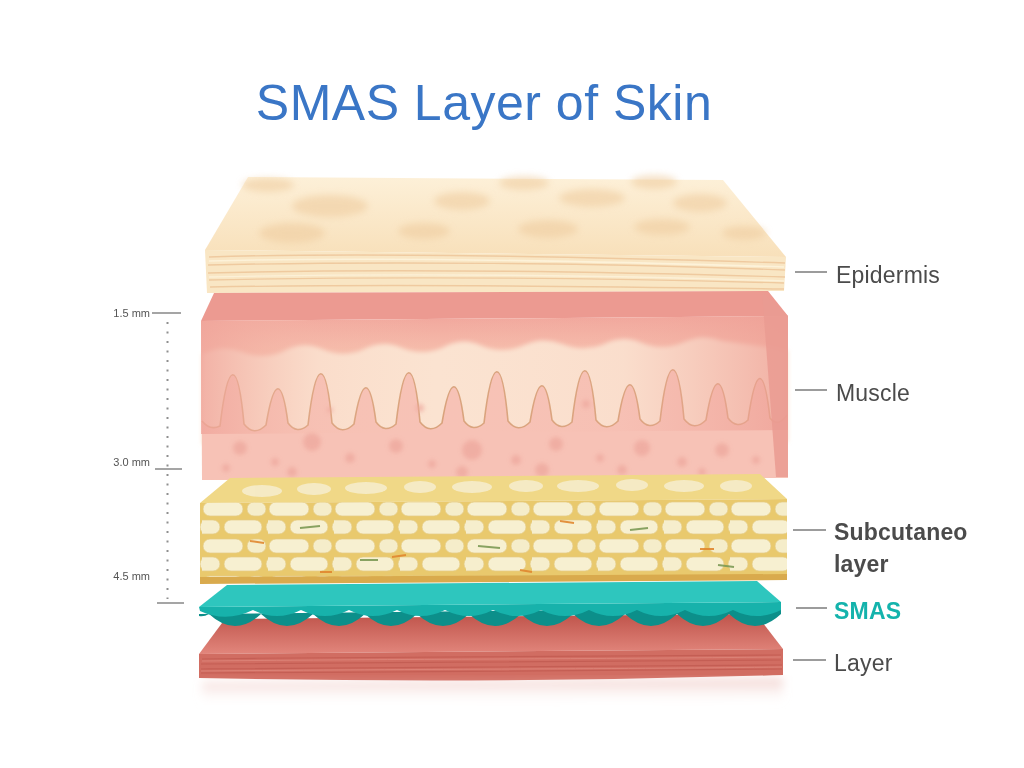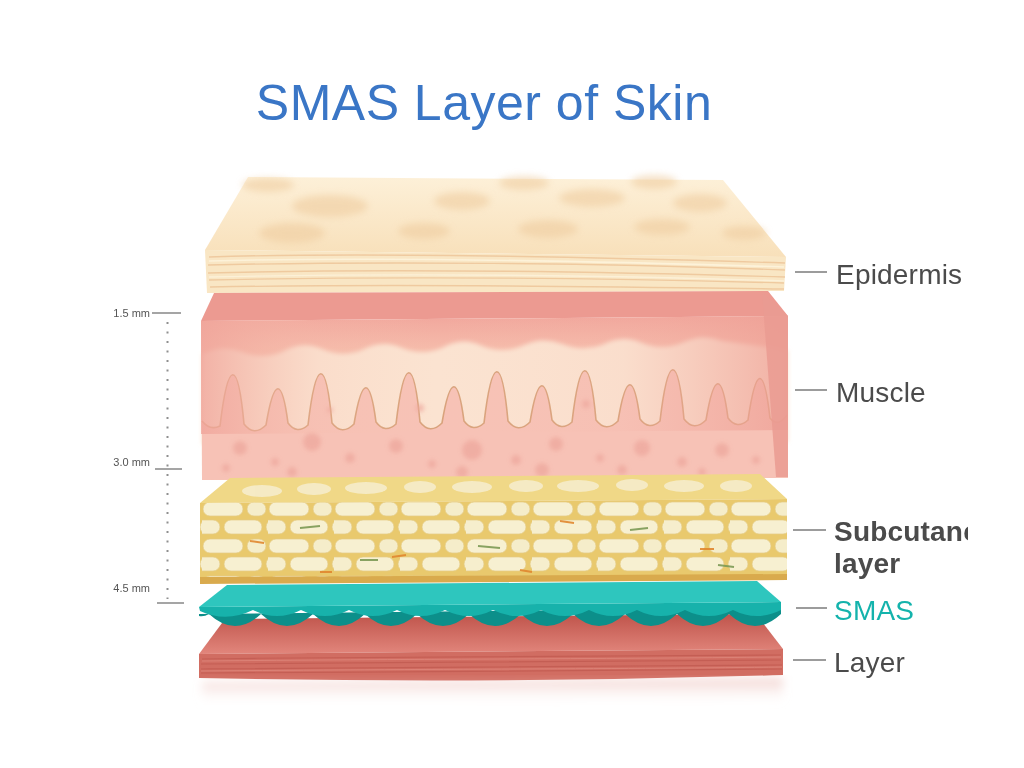--- a/index.html
+++ b/index.html
@@ -1,22 +1,22 @@
 <!DOCTYPE html>
 <html><head>
 <meta charset="utf-8">
 <style>
   html,body{margin:0;padding:0;background:#ffffff;}
   .stage{position:relative;width:968px;height:768px;background:#ffffff;overflow:hidden;
          font-family:"Liberation Sans","DejaVu Sans",sans-serif;}
   .title{position:absolute;left:0;top:74px;width:100%;margin:0;text-align:center;
          font-size:50px;font-weight:400;letter-spacing:0.5px;color:#3a76c6;}
   .diagram{position:absolute;left:0;top:0;width:1024px;height:768px;}
-  .layer-label{position:absolute;font-size:28px;color:#4b4b4b;letter-spacing:0.2px;line-height:30px;}
-  .layer-label.teal{color:#14b3ac;}
+  .layer-label{position:absolute;font-size:23px;color:#4b4b4b;letter-spacing:0.2px;line-height:30px;}
+  .layer-label.teal{color:#14b3ac;font-weight:bold;}
   .measure-label{position:absolute;width:62px;text-align:right;font-size:11px;color:#545454;line-height:16px;}
 </style>
 </head>
 <body>
 
 <div class="stage">
 
   <h1 class="title">SMAS Layer of Skin</h1>
 
   <svg class="diagram" viewBox="0 0 1024 768" xmlns="http://www.w3.org/2000/svg">
@@ -222,21 +222,21 @@
       <line x1="795" y1="272" x2="827" y2="272"></line>
       <line x1="795" y1="390" x2="827" y2="390"></line>
       <line x1="793" y1="530" x2="826" y2="530"></line>
       <line x1="796" y1="608" x2="827" y2="608"></line>
       <line x1="793" y1="660" x2="826" y2="660"></line>
     </g>
   </svg>
 
   <div class="measure-label" style="left:88px;top:305px;">1.5 mm</div>
   <div class="measure-label" style="left:88px;top:454px;">3.0 mm</div>
-  <div class="measure-label" style="left:88px;top:580px;">4.5 mm</div>
+  <div class="measure-label" style="left:88px;top:568px;">4.5 mm</div>
 
   <div class="layer-label" style="left:836px;top:260px;">Epidermis</div>
   <div class="layer-label" style="left:836px;top:378px;">Muscle</div>
   <div class="layer-label" style="left:834px;top:516px;width:160px;line-height:32px;font-weight:bold;">Subcutaneous layer</div>
   <div class="layer-label teal" style="left:834px;top:596px;">SMAS</div>
   <div class="layer-label" style="left:834px;top:648px;">Layer</div>
 
 </div>
 
 </body></html>

